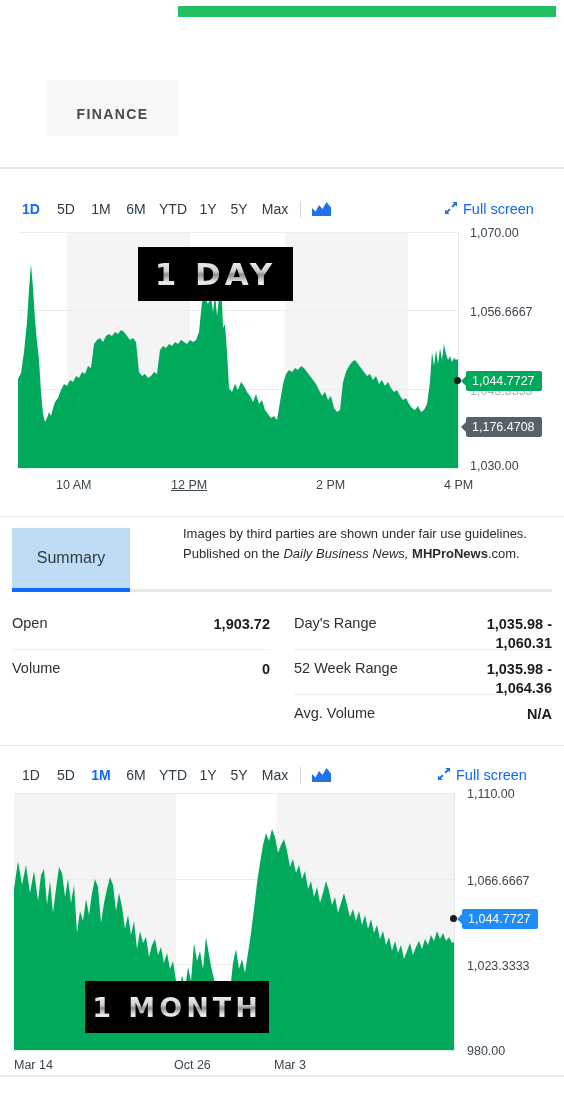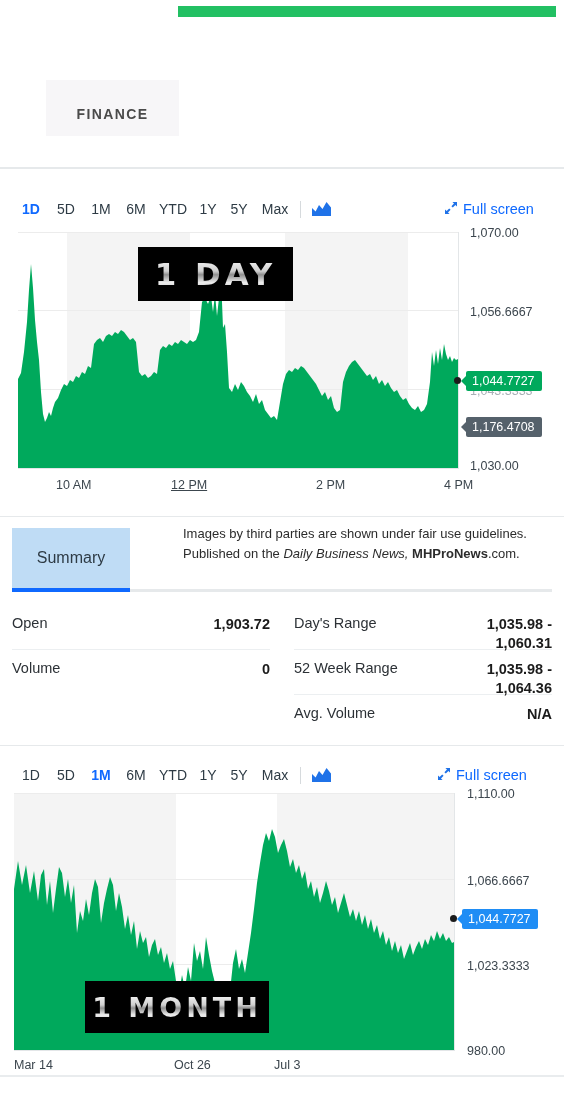--- a/index.html
+++ b/index.html
@@ -348,17 +348,17 @@
     <div class="ylab" style="left:467px; top:-3px;">1,110.00</div>
     <div class="ylab" style="left:467px; top:84px;">1,066.6667</div>
     <div class="ylab" style="left:467px; top:169px;">1,023.3333</div>
     <div class="ylab" style="left:467px; top:254px;">980.00</div>
 
     <div class="dot" style="left:450px; top:125px;"></div>
     <div class="badge blue" style="left:462px; top:119px;">1,044.7727</div>
 
     <div class="xlab" style="left:14px;  top:268px;">Mar 14</div>
     <div class="xlab" style="left:174px; top:268px;">Oct 26</div>
-    <div class="xlab" style="left:274px; top:268px;">Jul 3</div>
+    <div class="xlab" style="left:274px; top:268px;">Mar 3</div>
   </div>
 
   <div class="bottom-rule"></div>
 </div>
 
 </body></html>

